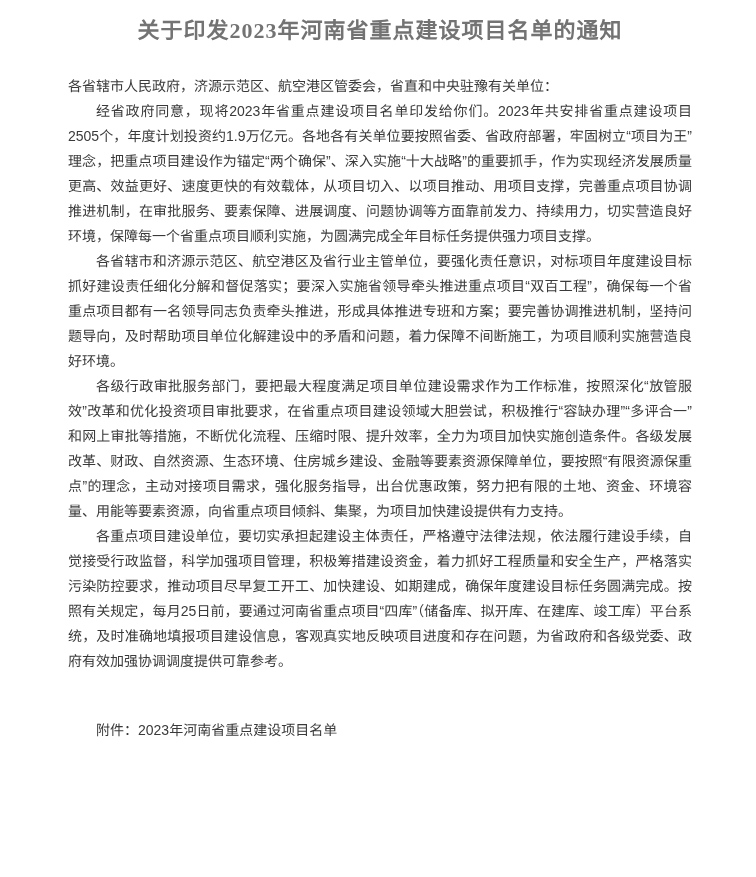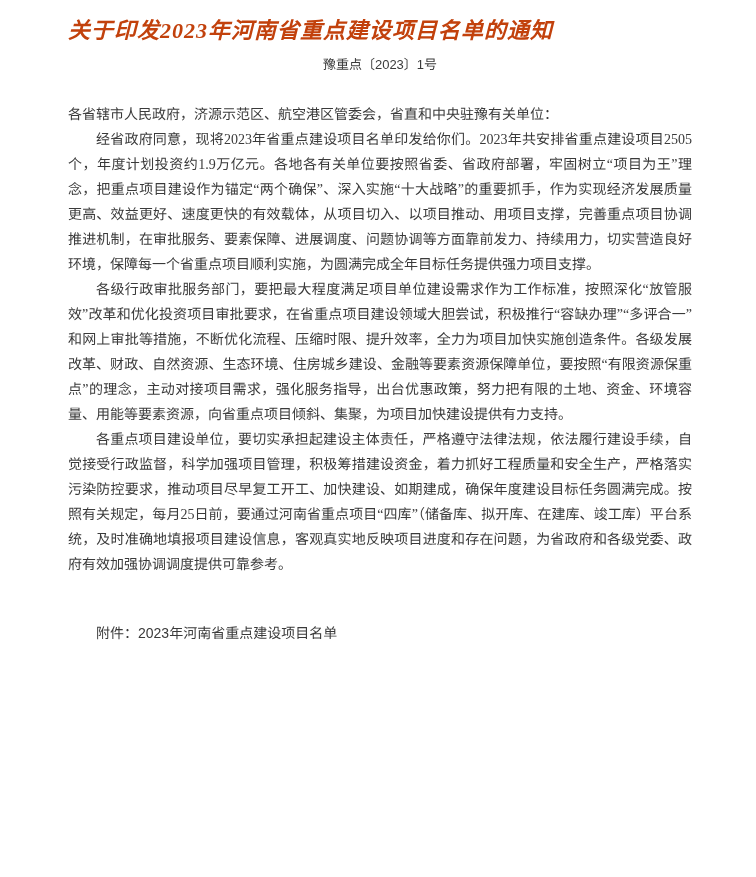--- a/index.html
+++ b/index.html
@@ -17,42 +17,41 @@
   .page {
     box-sizing: border-box;
     width: 756px;
     height: 877px;
     padding: 12px 64px 0 68px;
     background: #ffffff;
   }
   .doc-title {
     margin: 0;
     padding-top: 4px;
+    text-align: center;
     font-family: "Liberation Serif", serif;
     font-weight: bold;
     font-size: 22px;
     line-height: 30px;
-    color: #c2410c;
+    color: #737373;
     letter-spacing: 1px;
-    font-style: italic;
   }
   .doc-number {
     margin-top: 10px;
     text-align: center;
     font-size: 13px;
     line-height: 18px;
     color: #3a3a3a;
   }
   .doc-body {
     margin-top: 28px;
     font-size: 14px;
     line-height: 25px;
     text-align: justify;
     text-justify: inter-ideograph;
-    font-family: Liberation Serif, serif;
   }
   .doc-body p {
     margin: 0;
     padding: 0;
     text-indent: 2em;
   }
   .doc-body p.salutation {
     text-indent: 0;
   }
   .attachment {
@@ -61,24 +60,24 @@
     line-height: 25px;
     text-indent: 2em;
   }
 </style>
 </head>
 <body>
 
 <div class="page">
   <h1 class="doc-title">关于印发2023年河南省重点建设项目名单的通知</h1>
 
-  <div class="doc-number">豫重点〔2023〕1号</div>
 
   <div class="doc-body">
     <p class="salutation">各省辖市人民政府，济源示范区、航空港区管委会，省直和中央驻豫有关单位：</p>
     <p>经省政府同意，现将2023年省重点建设项目名单印发给你们。2023年共安排省重点建设项目2505个，年度计划投资约1.9万亿元。各地各有关单位要按照省委、省政府部署，牢固树立“项目为王”理念，把重点项目建设作为锚定“两个确保”、深入实施“十大战略”的重要抓手，作为实现经济发展质量更高、效益更好、速度更快的有效载体，从项目切入、以项目推动、用项目支撑，完善重点项目协调推进机制，在审批服务、要素保障、进展调度、问题协调等方面靠前发力、持续用力，切实营造良好环境，保障每一个省重点项目顺利实施，为圆满完成全年目标任务提供强力项目支撑。</p>
+    <p>各省辖市和济源示范区、航空港区及省行业主管单位，要强化责任意识，对标项目年度建设目标抓好建设责任细化分解和督促落实；要深入实施省领导牵头推进重点项目“双百工程”，确保每一个省重点项目都有一名领导同志负责牵头推进，形成具体推进专班和方案；要完善协调推进机制，坚持问题导向，及时帮助项目单位化解建设中的矛盾和问题，着力保障不间断施工，为项目顺利实施营造良好环境。</p>
     <p>各级行政审批服务部门，要把最大程度满足项目单位建设需求作为工作标准，按照深化“放管服效”改革和优化投资项目审批要求，在省重点项目建设领域大胆尝试，积极推行“容缺办理”“多评合一”和网上审批等措施，不断优化流程、压缩时限、提升效率，全力为项目加快实施创造条件。各级发展改革、财政、自然资源、生态环境、住房城乡建设、金融等要素资源保障单位，要按照“有限资源保重点”的理念，主动对接项目需求，强化服务指导，出台优惠政策，努力把有限的土地、资金、环境容量、用能等要素资源，向省重点项目倾斜、集聚，为项目加快建设提供有力支持。</p>
     <p>各重点项目建设单位，要切实承担起建设主体责任，严格遵守法律法规，依法履行建设手续，自觉接受行政监督，科学加强项目管理，积极筹措建设资金，着力抓好工程质量和安全生产，严格落实污染防控要求，推动项目尽早复工开工、加快建设、如期建成，确保年度建设目标任务圆满完成。按照有关规定，每月25日前，要通过河南省重点项目“四库”（储备库、拟开库、在建库、竣工库）平台系统，及时准确地填报项目建设信息，客观真实地反映项目进度和存在问题，为省政府和各级党委、政府有效加强协调调度提供可靠参考。</p>
   </div>
 
   <div class="attachment">附件：2023年河南省重点建设项目名单</div>
 
 </div>
 
 </body></html>

